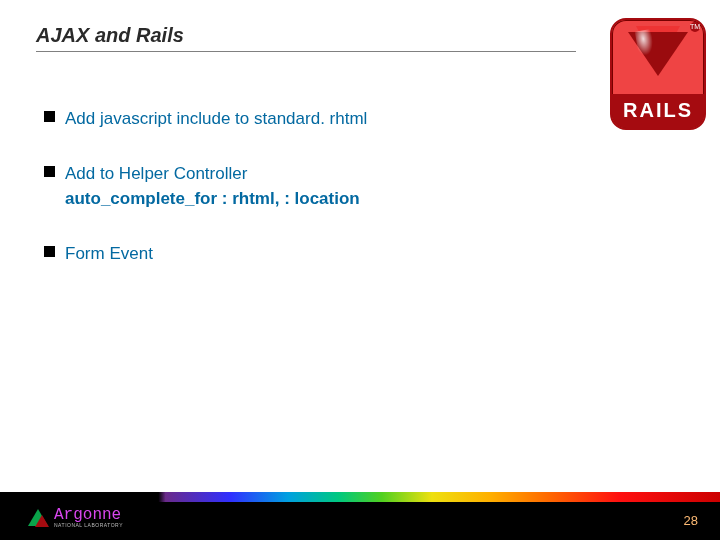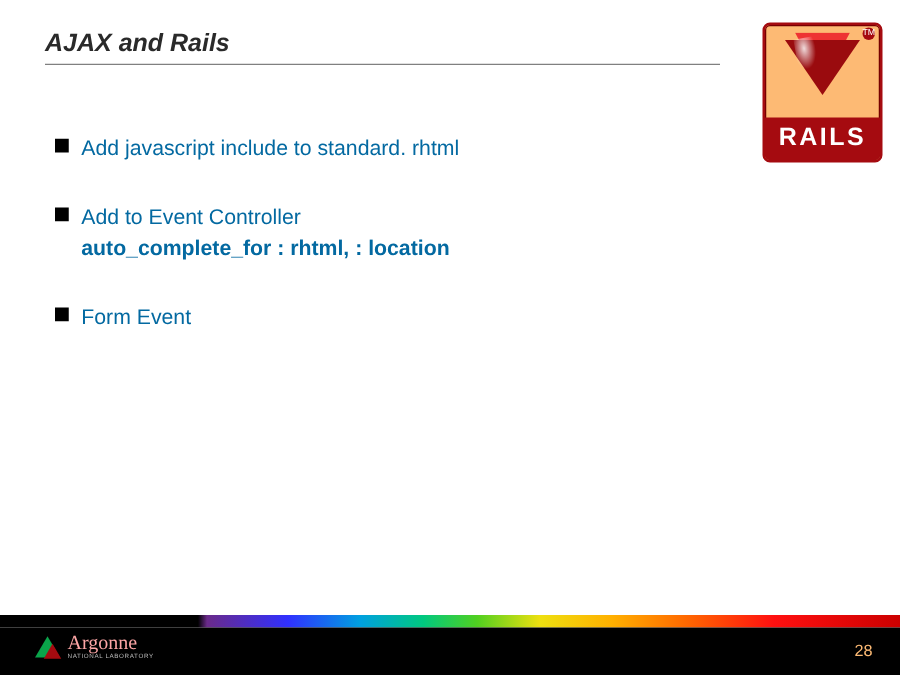--- a/index.html
+++ b/index.html
@@ -64,22 +64,22 @@
   }
 
   
   .rails-logo {
     position: absolute;
     right: 14px;
     top: 18px;
     width: 92px;
     height: 108px;
     border: 2px solid #a50b10;
-    border-radius: 6px;
-    background: #fdba74;
+    border-radius: 16px;
+    background: #ef4444;
     box-shadow: 0 0 0 1px #700 inset;
     overflow: hidden;
   }
   .rails-tm {
     position: absolute;
     top: 2px;
     right: 4px;
     font-size: 7px;
     color: #fff;
     background: #a50b10;
@@ -194,23 +194,23 @@
     border-left: 7px solid transparent;
     border-right: 7px solid transparent;
     border-bottom: 12px solid #a50b10;
   }
   .argonne-text {
     display: flex;
     flex-direction: column;
     line-height: 1;
   }
   .argonne-text .big {
-    font-family: Liberation Serif, serif;
+    font-family: Liberation Mono, monospace;
     font-size: 16px;
-    color: #fca5a5;
+    color: #d946ef;
   }
   .argonne-text .small {
     font-size: 5px;
     letter-spacing: 0.5px;
     color: #bbb;
   }
   .page-number {
     position: absolute;
     right: 22px;
     bottom: 12px;
@@ -243,21 +243,21 @@
         <div class="item-text">
           <span>Add javascript include to standard. rhtml</span>
         </div>
       </div>
     </div>
 
     <div class="block">
       <div class="item-row">
         <span class="square-bullet"></span>
         <div class="item-text">
-          <span>Add to Event Controller</span>
+          <span>Add to Helper Controller</span>
           <span class="sub">auto_complete_for : rhtml, : location</span>
         </div>
       </div>
     </div>
 
     <div class="block">
       <div class="item-row">
         <span class="square-bullet"></span>
         <div class="item-text">
           <span>Form Event</span>

